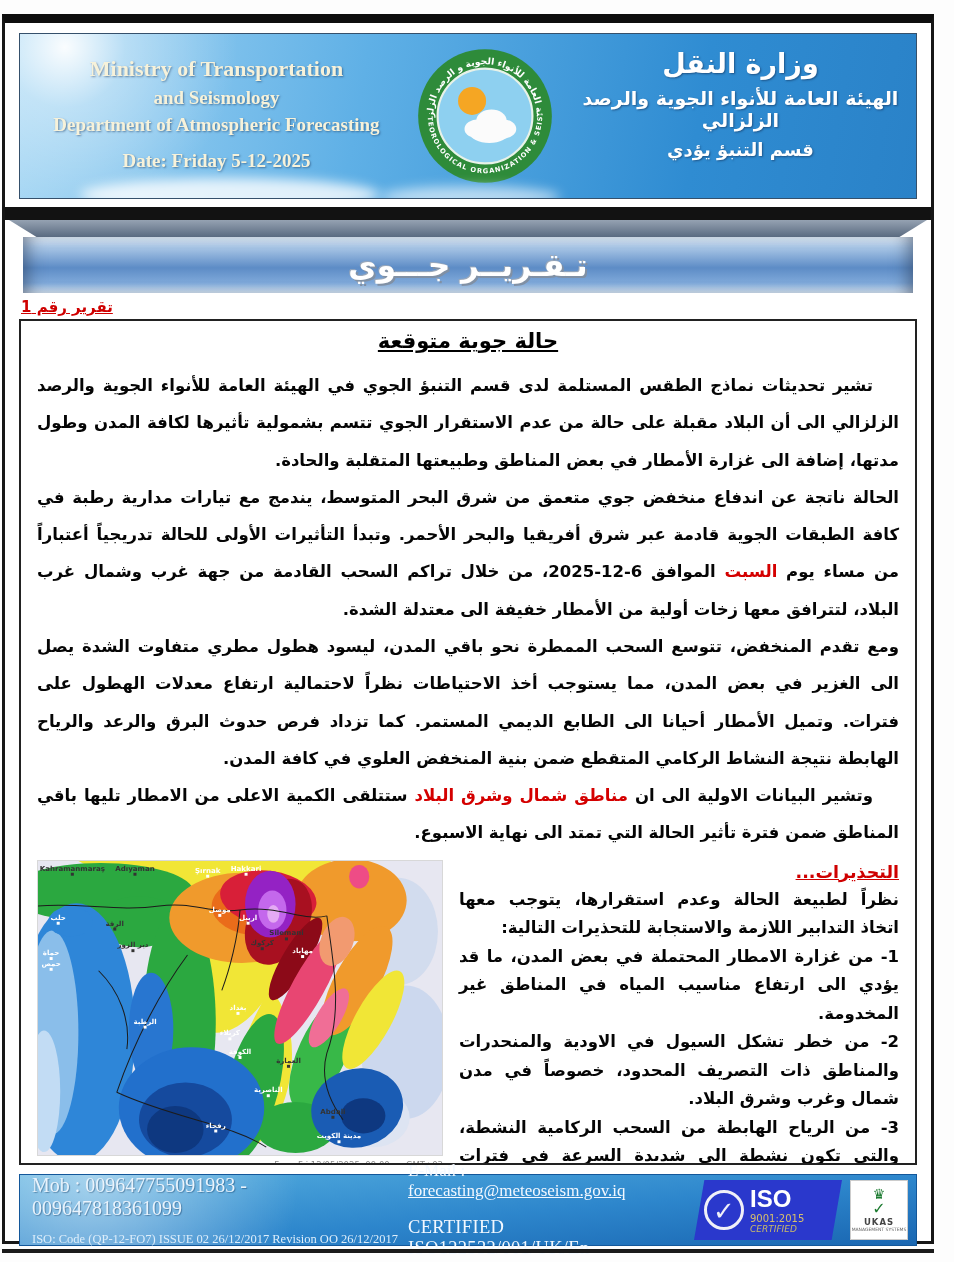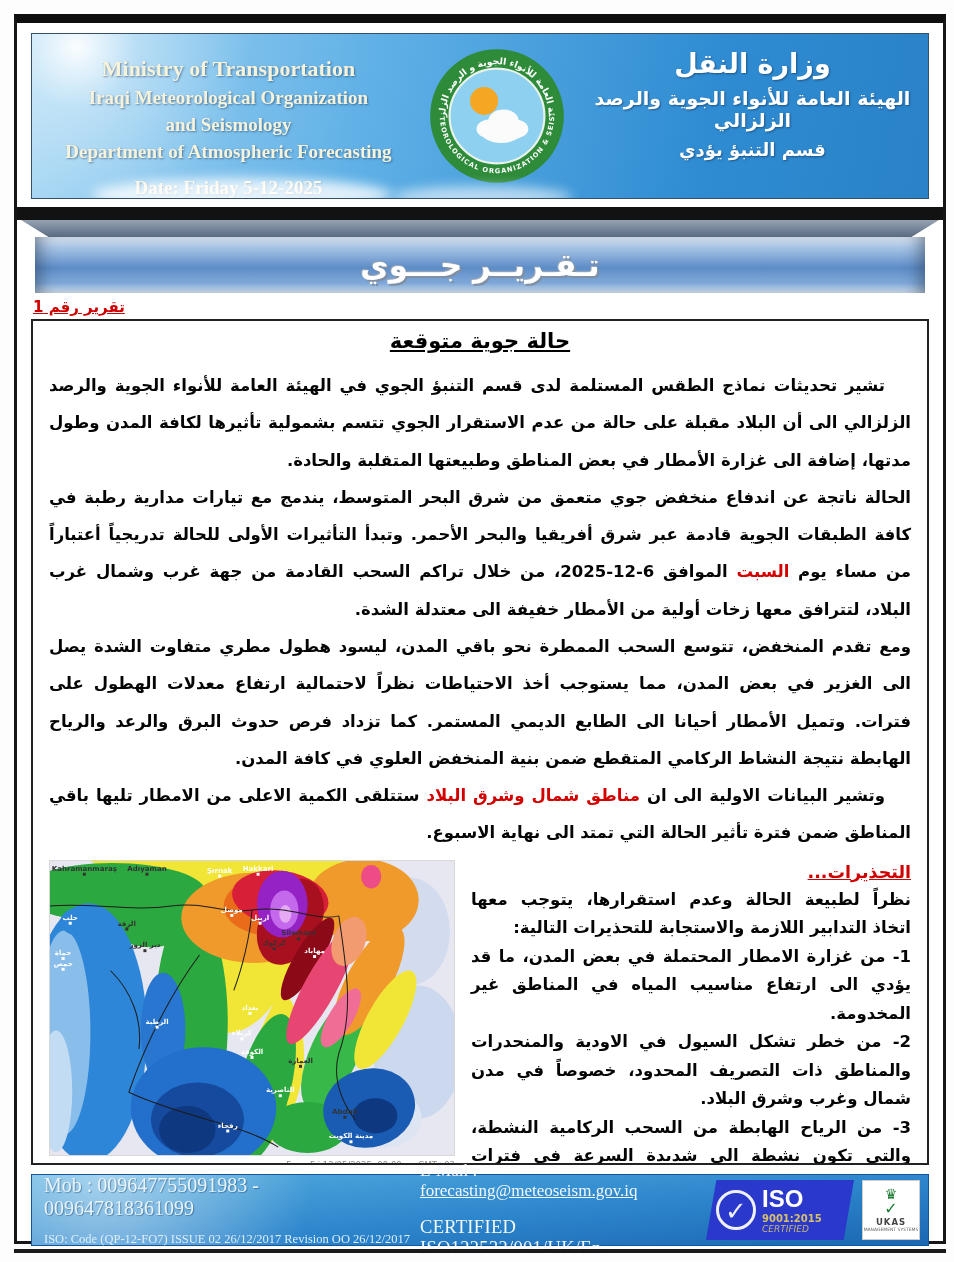--- a/index.html
+++ b/index.html
@@ -1,18 +1,18 @@
 <!DOCTYPE html>
 <html><head>
 <meta charset="utf-8">
 <style>
   * { margin:0; padding:0; box-sizing:border-box; }
   html,body { width:954px; height:1262px; background:#fdfdfd; overflow:hidden;
               font-family:"DejaVu Sans", sans-serif; }
-  .page { position:absolute; left:14px; top:14px; width:932px; height:1230px;
+  .page { position:absolute; left:2px; top:14px; width:932px; height:1230px;
           background:#fff; border:3px solid #161616; border-top:9px solid #0e0e0e;
           padding:10px 14px 8px; }
   .page::after { content:''; position:absolute; left:-3px; right:-3px; bottom:-12px;
                  height:4px; background:#1a1a1a; }
 
   
   .hdr { position:relative; height:166px; border:1px solid #35506b; display:flex;
          overflow:hidden;
          background:
            radial-gradient(circle at 5% 8%, rgba(255,255,255,.95) 0%, rgba(255,255,255,.35) 7%, rgba(255,255,255,0) 20%),
@@ -91,41 +91,40 @@
   .f-cert { font-family:"Liberation Serif",serif; font-size:18.5px; color:#f2f8ff;
             margin-top:16px; letter-spacing:.3px; }
   .iso-badge { width:148px; height:60px; flex:none; background:#2a38cc;
                clip-path:polygon(7% 0,100% 0,93% 100%,0 100%);
                display:flex; align-items:center; padding:3px 8px 3px 10px; gap:6px; }
   .iso-emblem { width:40px; height:40px; border:3px solid #f0f0f8; border-radius:50%;
                 color:#f0f0f8; font-size:26px; font-weight:bold; text-align:center;
                 line-height:36px; flex:none; background:#2a38cc; }
   .iso-text .iso-big { color:#fff; font-weight:bold; font-size:24px; line-height:1;
                        font-family:"Liberation Sans",sans-serif; }
-  .iso-text .iso-sub { color:#d8c06a; font-size:10px; font-weight:bold; margin-top:2px; }
+  .iso-text .iso-sub { color:#d8c06a; font-size:10px; font-weight:normal; margin-top:2px; }
   .iso-text .iso-sub2 { color:#c8b86a; font-size:9px; font-style:italic; }
   .ukas-badge { width:58px; height:60px; flex:none; background:#fff; border:1px solid #ccc;
                 display:flex; flex-direction:column; align-items:center; justify-content:center; }
   .ukas-crown { color:#1a7a2e; font-size:14px; line-height:1; }
   .ukas-check { color:#1a7a2e; font-size:16px; font-weight:bold; line-height:1; }
   .ukas-name { font-size:8.5px; font-weight:bold; color:#444; letter-spacing:1px; }
   .ukas-sub { font-size:4.5px; color:#666; text-align:center; line-height:1.2; }
 </style>
 </head>
 <body>
 
 <div class="page">
 
   
   <div class="hdr">
     <div class="cloud"></div>
     <div class="cloud2"></div>
     <div class="hdr-left">
       <div class="l1">Ministry of Transportation</div>
-      <div class="l2">Iraqi Meteorological Organization</div>
       <div class="l3">and Seismology</div>
       <div class="l4">Department of Atmospheric Forecasting</div>
       <div class="ldate">Date: Friday 5-12-2025</div>
     </div>
     <div class="hdr-logo">
       <svg width="138" height="138" viewBox="0 0 128 128">
         <circle cx="64" cy="64" r="62" fill="#2e8b3a"></circle>
         <circle cx="64" cy="64" r="44" fill="#8ed0f0" stroke="#e8f2e8" stroke-width="2"></circle>
         <circle cx="52" cy="50" r="13" fill="#f5a623"></circle>
         <g fill="#fbfbfb">

